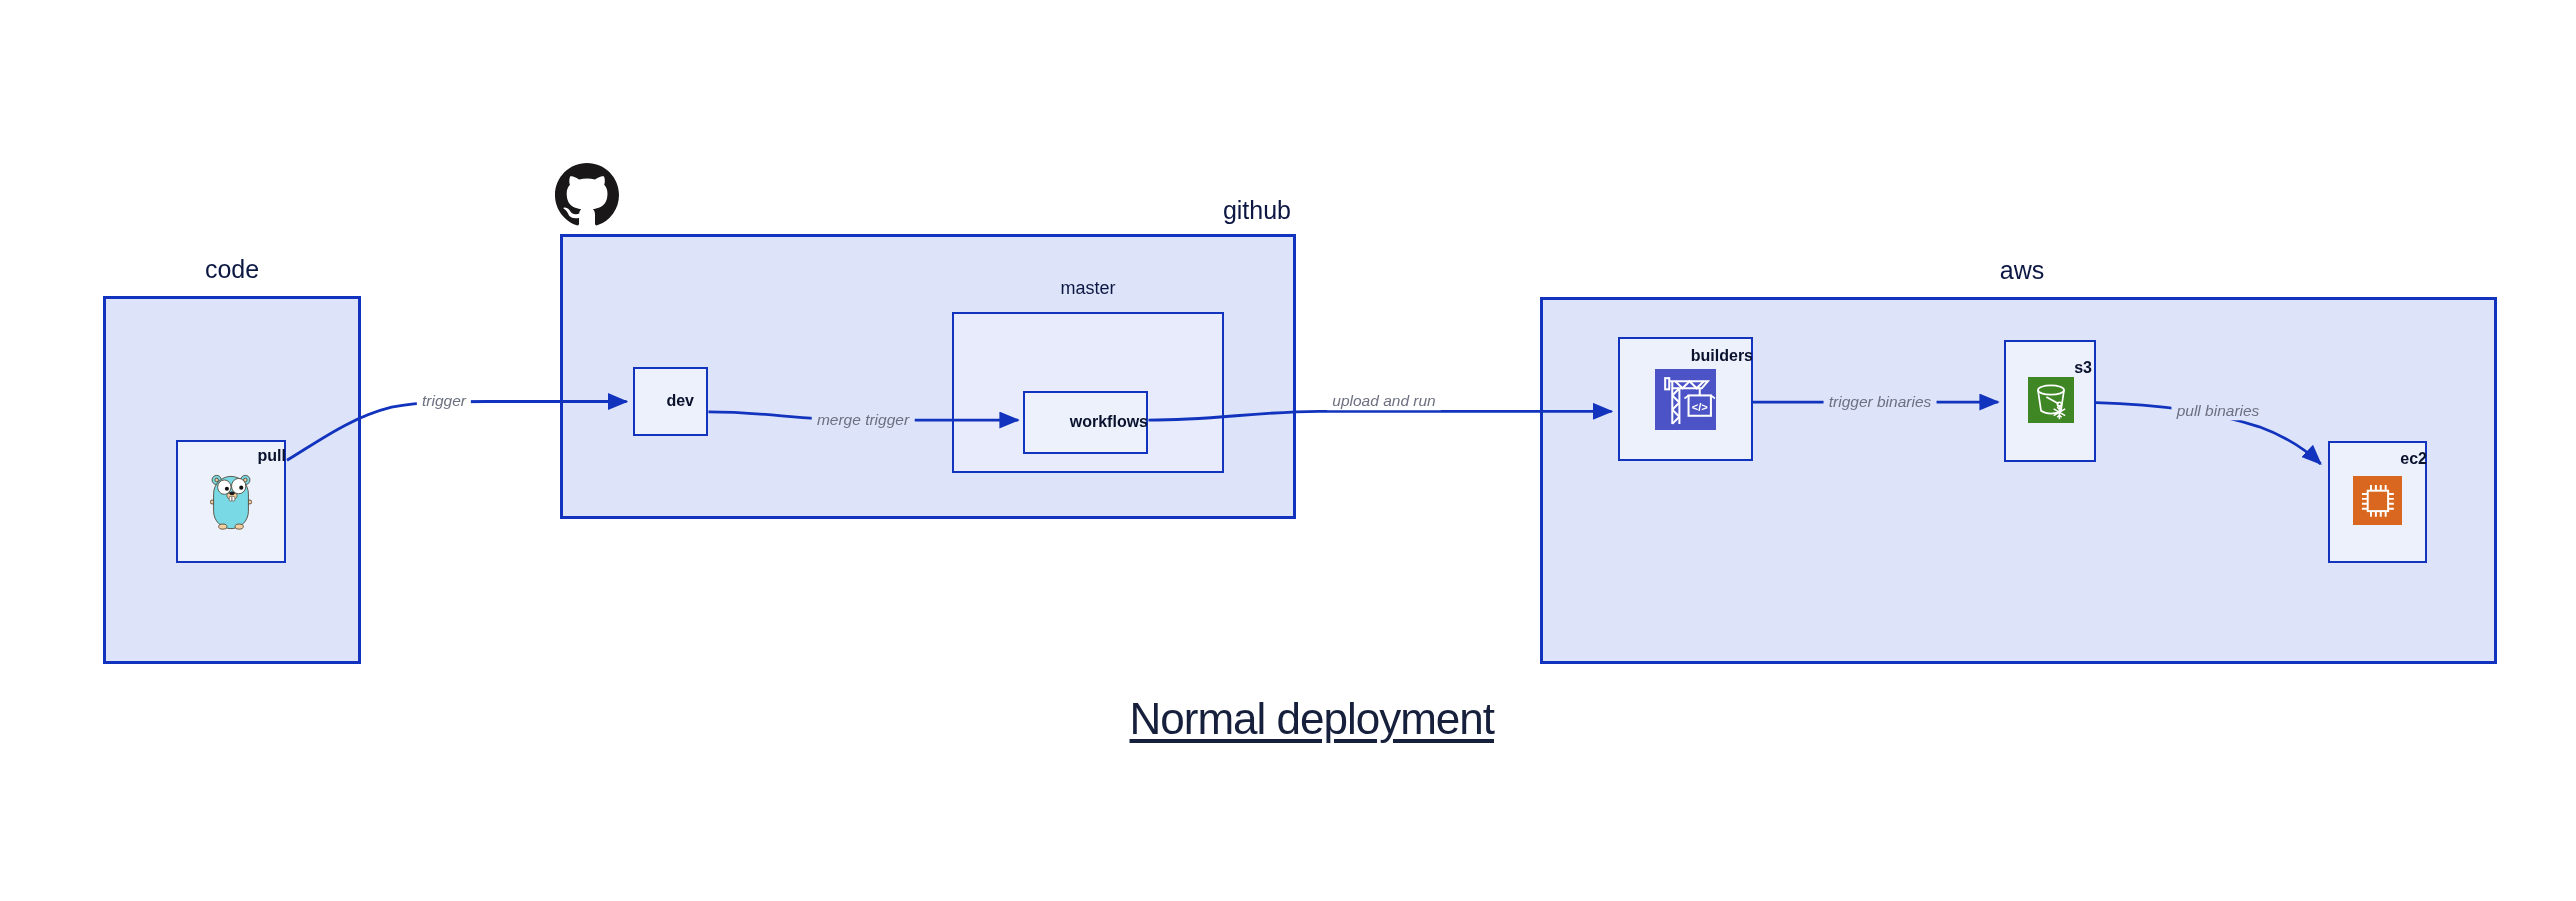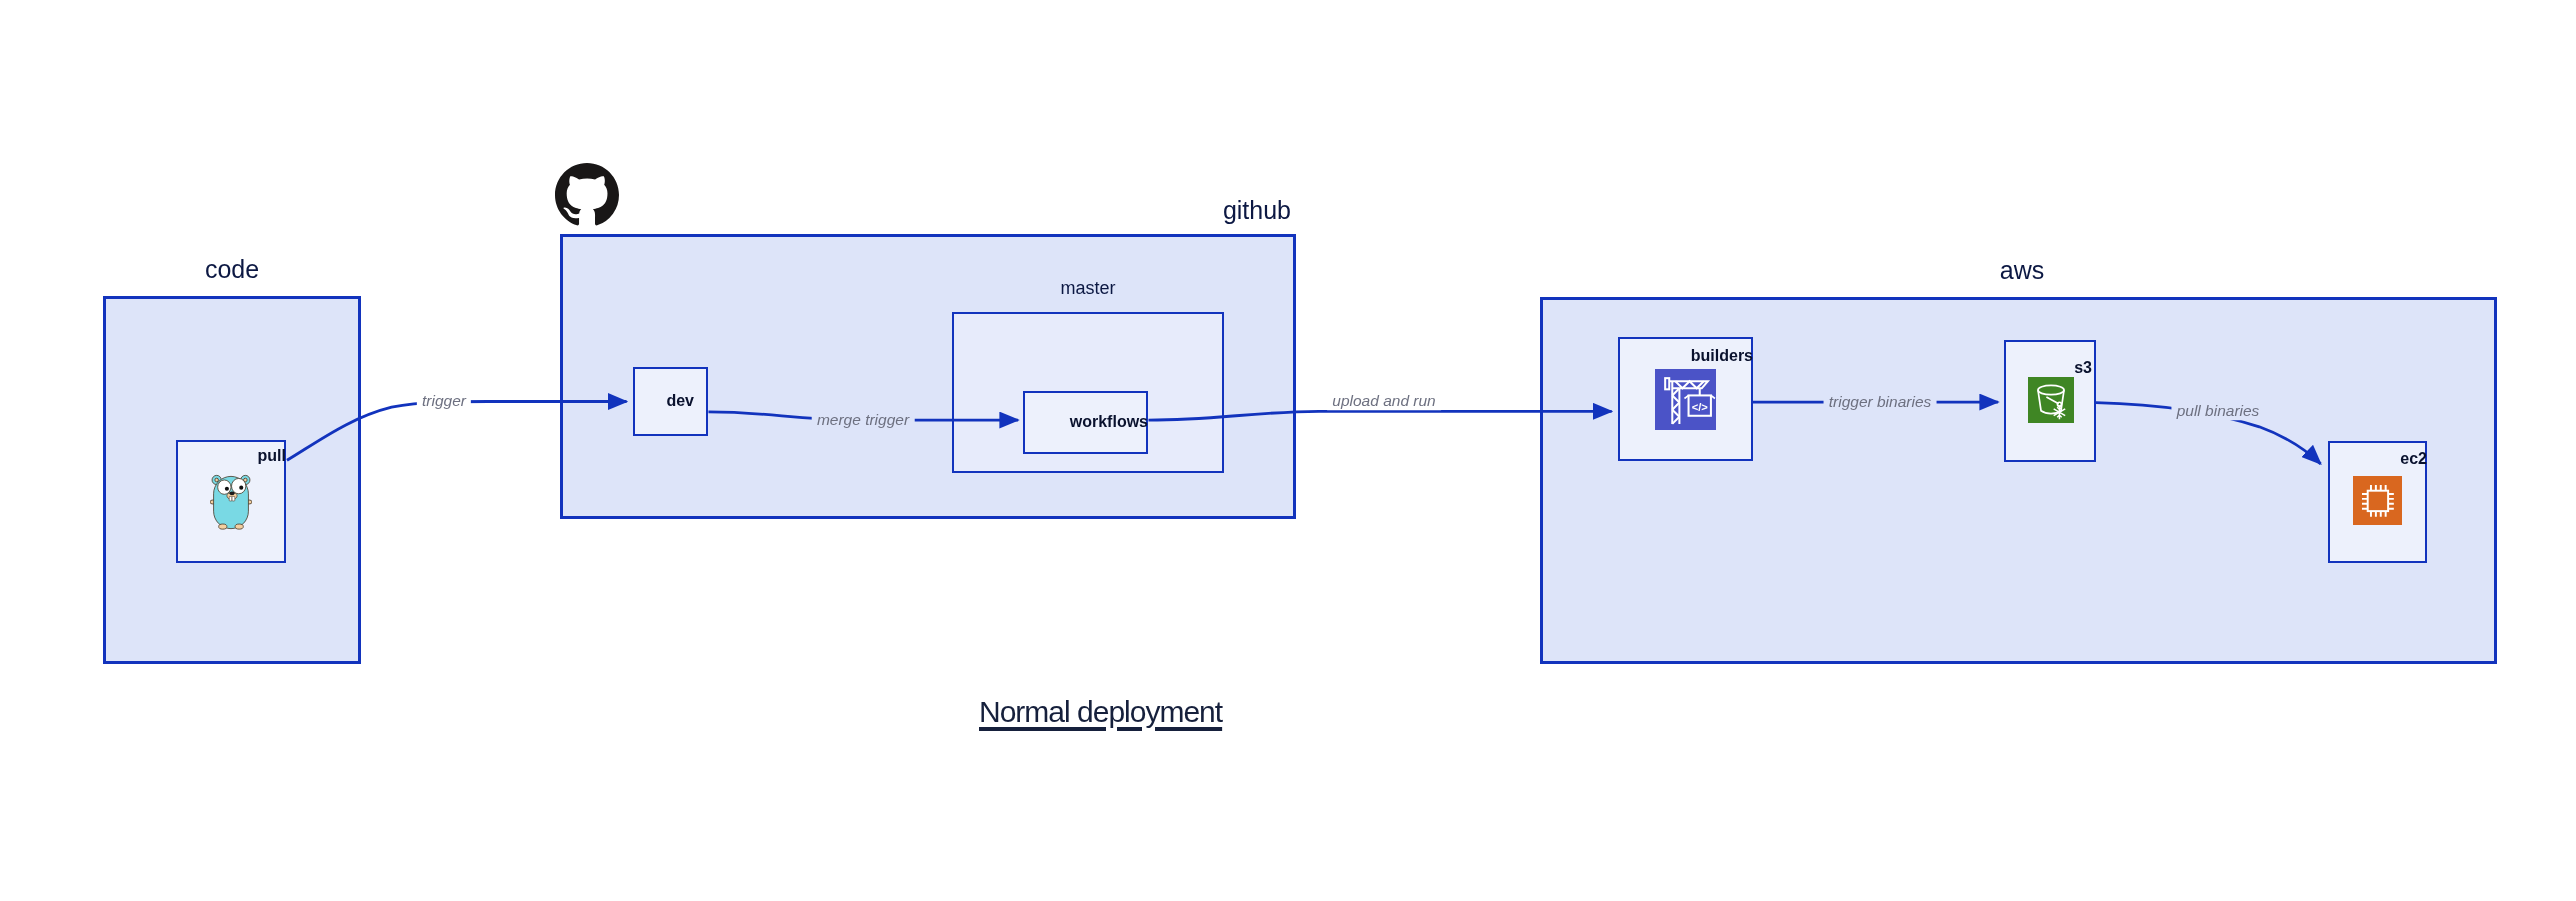--- a/index.html
+++ b/index.html
@@ -26,22 +26,22 @@
   .container-box{position:absolute;background:var(--container-fill);border:3.1px solid var(--edge-blue)}
   .master-box{position:absolute;background:var(--master-fill);border:2.6px solid var(--edge-blue)}
   .node-box{position:absolute;background:var(--node-fill);border:2.6px solid var(--edge-blue)}
   .container-label{position:absolute;color:var(--container-label);font-size:25px;line-height:1;white-space:nowrap}
   .node-label{position:absolute;color:var(--node-label);font-size:16px;font-weight:bold;line-height:1;text-align:right;white-space:nowrap}
   .edge-label{position:absolute;color:var(--edge-label);font-size:15.5px;font-style:italic;line-height:1;
     transform:translate(-50%,-50%);padding:1px 5.2px;white-space:nowrap}
   .bg-white{background:#ffffff}
   .bg-fill{background:var(--container-fill)}
   .center{text-align:center}
-  .title{position:absolute;left:979px;top:695px;width:515px;text-align:left;
-    color:var(--title-color);font-size:30px;letter-spacing:-1px;line-height:1.1;
+  .title{position:absolute;left:979px;top:695px;width:515px;text-align:right;
+    color:var(--title-color);font-size:44px;letter-spacing:-1px;line-height:1.1;
     text-decoration:underline;text-decoration-thickness:3.6px;text-underline-offset:4.6px;}
   .icon{position:absolute}
 </style>
 </head>
 <body>
 
 <div class="canvas">
 
   <div class="container-box" style="left:103px;top:296px;width:258px;height:368px"></div>
   <div class="container-box" style="left:560px;top:234px;width:736px;height:285px"></div>

